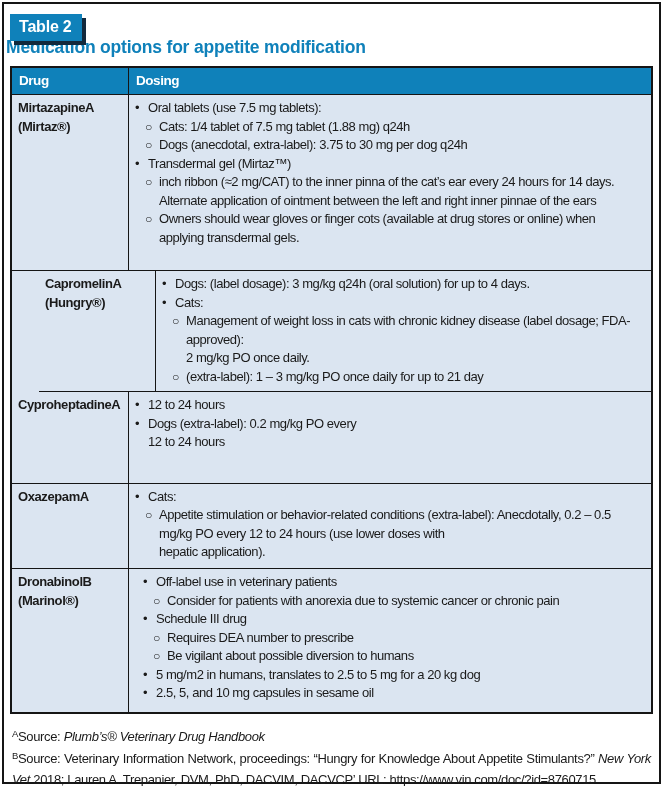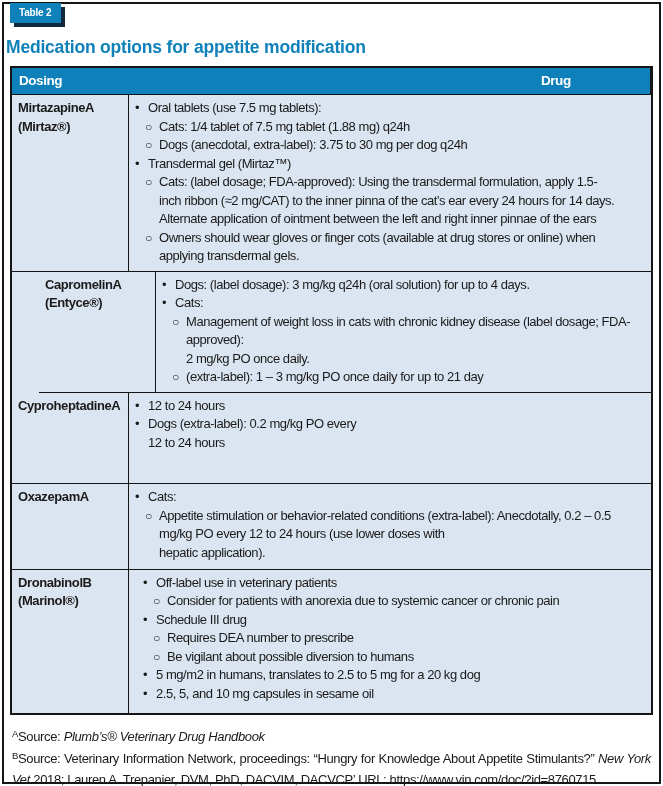--- a/index.html
+++ b/index.html
@@ -6,22 +6,22 @@
   html,body { background:#ffffff; }
   body {
     width:663px; height:786px; position:relative; overflow:hidden;
     font-family:"Liberation Sans", sans-serif; color:#1a1a1a;
   }
   .frame {
     position:absolute; top:2px; left:2px; right:2px; bottom:2px;
     border:2px solid #151515; background:#fff;
   }
   .badge {
-    position:absolute; left:10px; top:3px; z-index:3;
-    background:#0f81ba; color:#ffffff; font-weight:bold; font-size:10px;
+    position:absolute; left:10px; top:14px; z-index:3;
+    background:#0f81ba; color:#ffffff; font-weight:bold; font-size:16px;
     padding:4px 10px 5px 9px; box-shadow:4px 4px 0 #12293c;
     letter-spacing:-0.2px;
   }
   .title {
     position:absolute; left:6px; top:37px; z-index:2;
     color:#0f81ba; font-weight:bold; font-size:17.5px; letter-spacing:-0.2px;
   }
   .med-table {
     position:absolute; left:10px; top:66px; width:643px; z-index:2;
     border:2px solid #151515; background:#dbe5f1; font-size:13px;
@@ -60,45 +60,45 @@
 <body>
 
 <div class="frame"></div>
 
 <div class="badge">Table 2</div>
 
 <h1 class="title">Medication options for appetite modification</h1>
 
 <div class="med-table">
   <div class="thead">
+    <div class="th drug-col">Drug</div>
     <div class="th dosing-col">Dosing</div>
-    <div class="th drug-col">Drug</div>
   </div>
   <div id="tbody">
       <div class="trow">
         <div class="cell drug">
           <div class="dname">MirtazapineA</div>
           <div class="dname">(Mirtaz®)</div>
         </div>
         <div class="cell dosing">
           <div class="ln b1"><span class="mk">•</span><span>Oral tablets (use 7.5 mg tablets):</span></div>
           <div class="ln b2"><span class="mk">○</span><span>Cats: 1/4 tablet of 7.5 mg tablet (1.88 mg) q24h</span></div>
           <div class="ln b2"><span class="mk">○</span><span>Dogs (anecdotal, extra-label): 3.75 to 30 mg per dog q24h</span></div>
           <div class="ln b1"><span class="mk">•</span><span>Transdermal gel (Mirtaz™)</span></div>
-          <div class="ln b2"><span class="mk">○</span><span>Cats: (label dosage; FDA-approved): Using the transdermal formulation, apply 1.5-</span></div>
+          <div class="ln b2"><span class="mk">○</span></div>
           <div class="ln c2"><span>inch ribbon (≈2 mg/CAT) to the inner pinna of the cat’s ear every 24 hours for 14 days.</span></div>
           <div class="ln c2"><span>Alternate application of ointment between the left and right inner pinnae of the ears</span></div>
           <div class="ln b2"><span class="mk">○</span><span>Owners should wear gloves or finger cots (available at drug stores or online) when</span></div>
           <div class="ln c2"><span>applying transdermal gels.</span></div>
         </div>
       </div>
       <div class="trow">
         <div class="cell drug">
           <div class="dname">CapromelinA</div>
-          <div class="dname">(Entyce®)</div>
+          <div class="dname">(Hungry®)</div>
         </div>
         <div class="cell dosing">
           <div class="ln b1"><span class="mk">•</span><span>Dogs: (label dosage): 3 mg/kg q24h (oral solution) for up to 4 days.</span></div>
           <div class="ln b1"><span class="mk">•</span><span>Cats:</span></div>
           <div class="ln b2"><span class="mk">○</span><span>Management of weight loss in cats with chronic kidney disease (label dosage; FDA-</span></div>
           <div class="ln c2"><span>approved):</span></div>
           <div class="ln c2"><span>2 mg/kg PO once daily.</span></div>
           <div class="ln b2"><span class="mk">○</span><span>(extra-label): 1 – 3 mg/kg PO once daily for up to 21 day</span></div>
         </div>
       </div>

